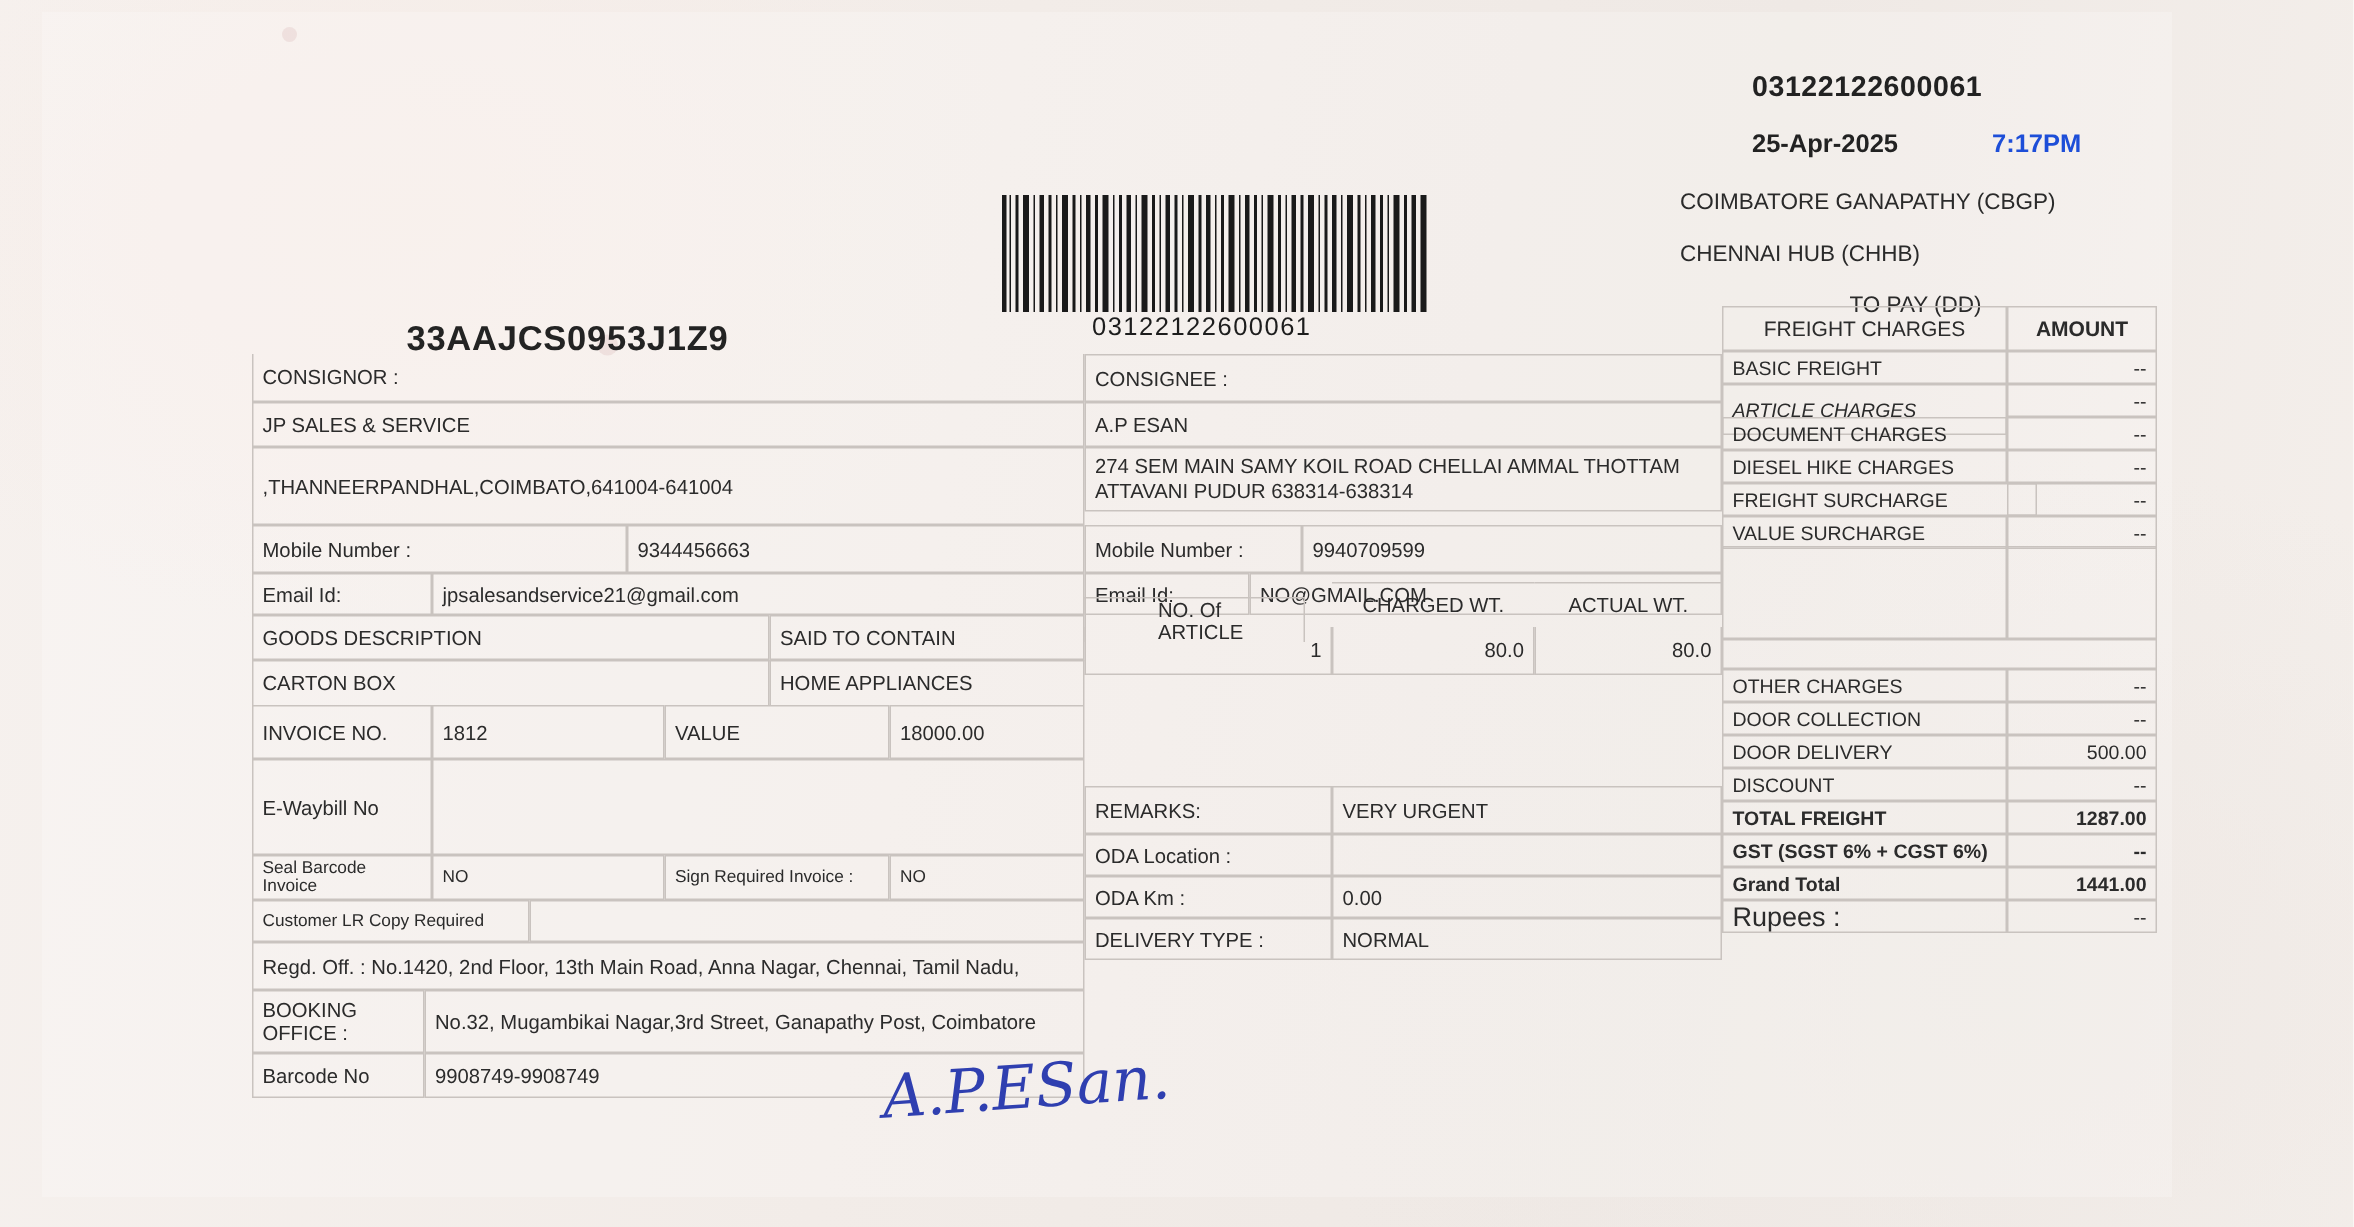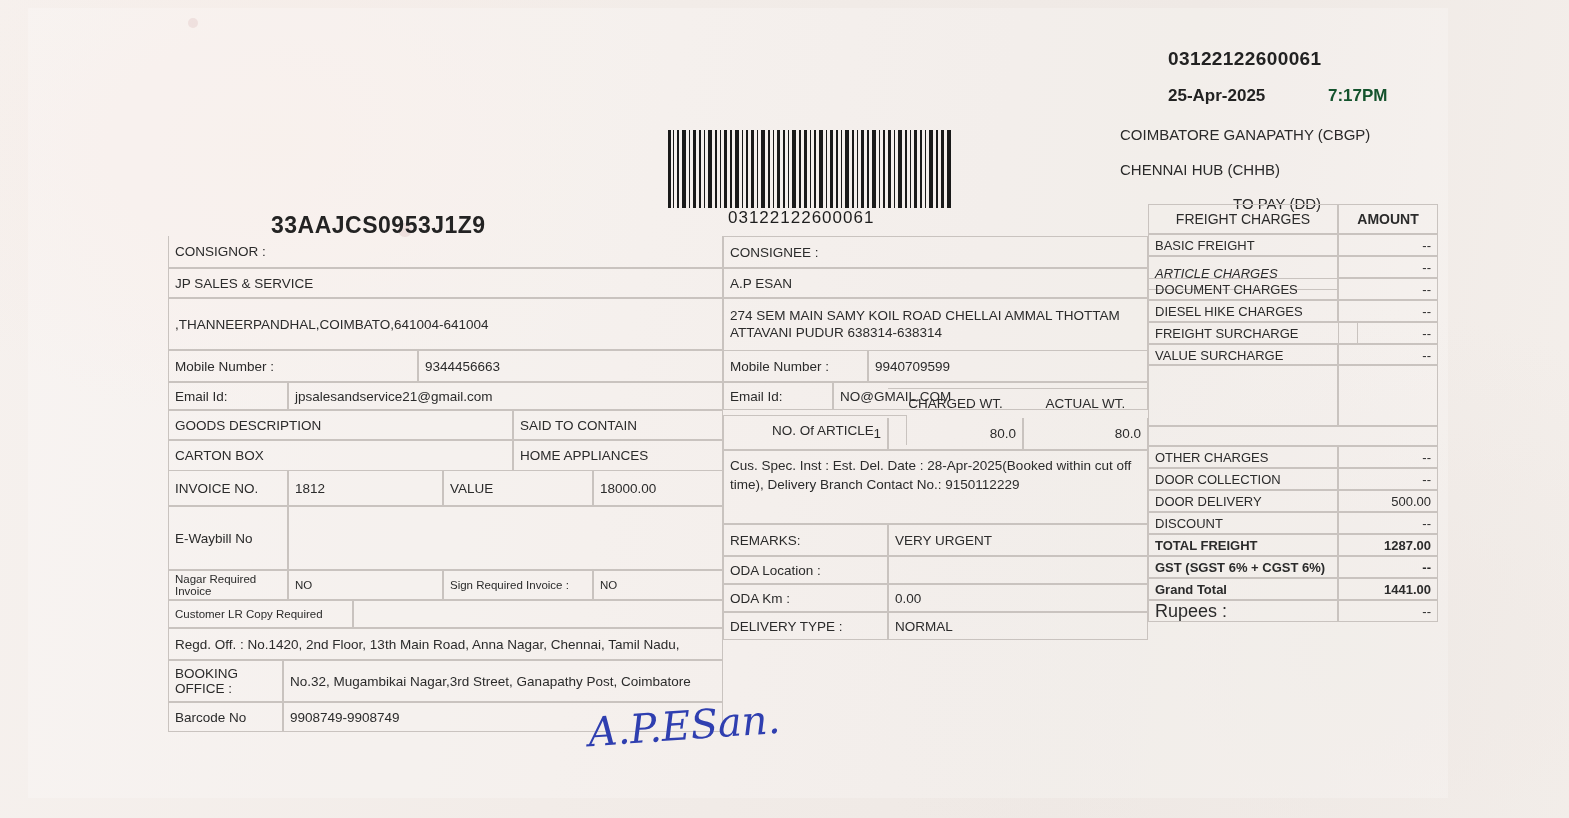--- a/index.html
+++ b/index.html
@@ -44,21 +44,21 @@
     left: 1140px; top: 40px;
     font-size: 19px; font-weight: bold; letter-spacing: 0.4px;
     color: #222;
   }
   .hdr-date {
     left: 1140px; top: 78px;
     font-size: 17px; font-weight: bold; color: #222;
   }
   .hdr-time {
     left: 1300px; top: 78px;
-    font-size: 17px; font-weight: bold; color: #14532d;
+    font-size: 17px; font-weight: bold; color: #1d4ed8;
   }
   .hdr-origin {
     left: 1092px; top: 118px;
     font-size: 15px; color: #2a2a2a;
   }
   .hdr-dest {
     left: 1092px; top: 153px;
     font-size: 15px; color: #2a2a2a; text-align: right;
   }
   .hdr-pay {
@@ -223,55 +223,54 @@
     <div class="cell nb-b" style="left:485px; top:432px; width:210px; height:30px;">HOME APPLIANCES</div>
 
     <div class="cell" style="left:140px; top:462px; width:120px; height:36px;">INVOICE NO.</div>
     <div class="cell" style="left:260px; top:462px; width:155px; height:36px;">1812</div>
     <div class="cell" style="left:415px; top:462px; width:150px; height:36px;">VALUE</div>
     <div class="cell" style="left:565px; top:462px; width:130px; height:36px;">18000.00</div>
 
     <div class="cell" style="left:140px; top:498px; width:120px; height:64px;">E-Waybill No</div>
     <div class="cell" style="left:260px; top:498px; width:435px; height:64px;"></div>
 
-    <div class="cell small" style="left:140px; top:562px; width:120px; height:30px;">Nagar Required Invoice</div>
+    <div class="cell small" style="left:140px; top:562px; width:120px; height:30px;">Seal Barcode Invoice</div>
     <div class="cell small" style="left:260px; top:562px; width:155px; height:30px;">NO</div>
     <div class="cell small" style="left:415px; top:562px; width:150px; height:30px;">Sign Required Invoice :</div>
     <div class="cell small" style="left:565px; top:562px; width:130px; height:30px;">NO</div>
 
     <div class="cell small" style="left:140px; top:592px; width:185px; height:28px;">Customer LR Copy Required</div>
     <div class="cell small" style="left:325px; top:592px; width:370px; height:28px;"></div>
 
     <div class="cell" style="left:140px; top:620px; width:555px; height:32px;">Regd. Off. : No.1420, 2nd Floor, 13th Main Road, Anna Nagar, Chennai, Tamil Nadu,</div>
 
     <div class="cell" style="left:140px; top:652px; width:115px; height:42px;">BOOKING OFFICE :</div>
     <div class="cell" style="left:255px; top:652px; width:440px; height:42px;">No.32, Mugambikai Nagar,3rd Street, Ganapathy Post, Coimbatore</div>
 
     <div class="cell" style="left:140px; top:694px; width:115px; height:30px;">Barcode No</div>
     <div class="cell" style="left:255px; top:694px; width:440px; height:30px;">9908749-9908749</div>
 
     <div class="cell" style="left:695px; top:228px; width:425px; height:32px;">CONSIGNEE :</div>
     <div class="cell" style="left:695px; top:260px; width:425px; height:30px;">A.P ESAN</div>
-    <div class="cell" style="left:695px; top:290px; width:425px; height:53px; line-height:1.25;">274 SEM MAIN SAMY KOIL ROAD CHELLAI AMMAL THOTTAM ATTAVANI PUDUR 638314-638314</div>
+    <div class="cell" style="left:695px; top:290px; width:425px; height:43px; line-height:1.25;">274 SEM MAIN SAMY KOIL ROAD CHELLAI AMMAL THOTTAM ATTAVANI PUDUR 638314-638314</div>
 
     <div class="cell" style="left:695px; top:342px; width:145px; height:32px;">Mobile Number :</div>
     <div class="cell" style="left:840px; top:342px; width:280px; height:32px;">9940709599</div>
 
     <div class="cell" style="left:695px; top:374px; width:110px; height:28px;">Email Id:</div>
     <div class="cell" style="left:805px; top:374px; width:315px; height:28px;">NO@GMAIL.COM</div>
 
-    <div class="cell nb-b" style="left:695px; top:407px; width:184px; height:30px;padding-left:48px;">NO. Of ARTICLE</div>
+    <div class="cell nb-b" style="left:695px; top:390px; width:147px; height:30px;padding-left:48px;">NO. Of ARTICLE</div>
     <div class="cell nb-b nb-l nb-r center" style="left:860px; top:380px; width:135px; height:30px;">CHARGED WT.</div>
     <div class="cell nb-b nb-l nb-r center" style="left:995px; top:380px; width:125px; height:30px;">ACTUAL WT.</div>
 
     <div class="cell nb-t right" style="left:695px; top:410px; width:165px; height:32px;">1</div>
     <div class="cell nb-t right" style="left:860px; top:410px; width:135px; height:32px;">80.0</div>
     <div class="cell nb-t right" style="left:995px; top:410px; width:125px; height:32px;">80.0</div>
 
-    <div class="cell vtop" style="left:695px; top:442px; width:425px; height:74px; line-height:1.4; padding-top:6px;">Cus. Spec. Inst : Est. Del. Date : 28-Apr-2025(Booked within cut off time), Delivery Branch Contact No.: 9150112229</div>
 
     <div class="cell" style="left:695px; top:516px; width:165px; height:32px;">REMARKS:</div>
     <div class="cell" style="left:860px; top:516px; width:260px; height:32px;">VERY URGENT</div>
 
     <div class="cell" style="left:695px; top:548px; width:165px; height:28px;">ODA Location :</div>
     <div class="cell" style="left:860px; top:548px; width:260px; height:28px;"></div>
 
     <div class="cell" style="left:695px; top:576px; width:165px; height:28px;">ODA Km :</div>
     <div class="cell" style="left:860px; top:576px; width:260px; height:28px;">0.00</div>
 

